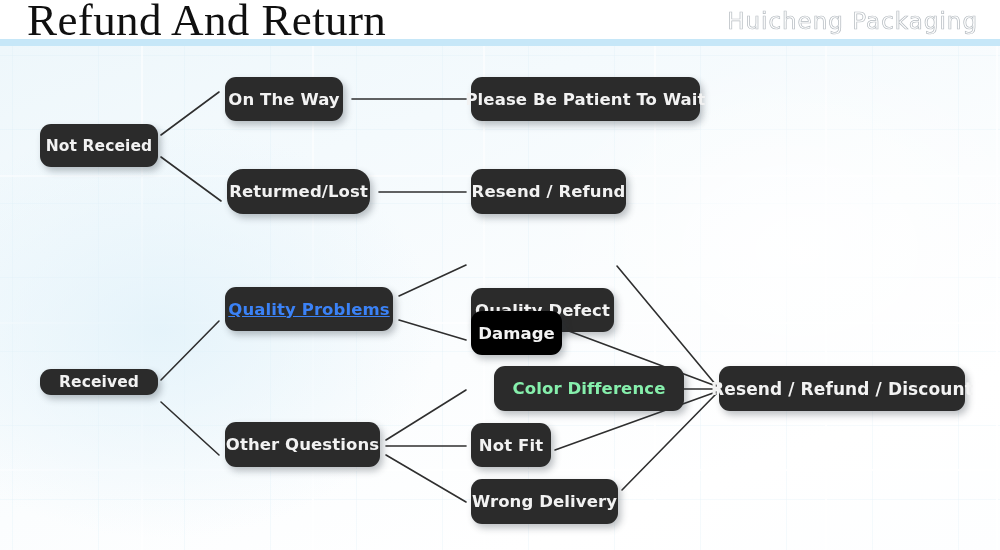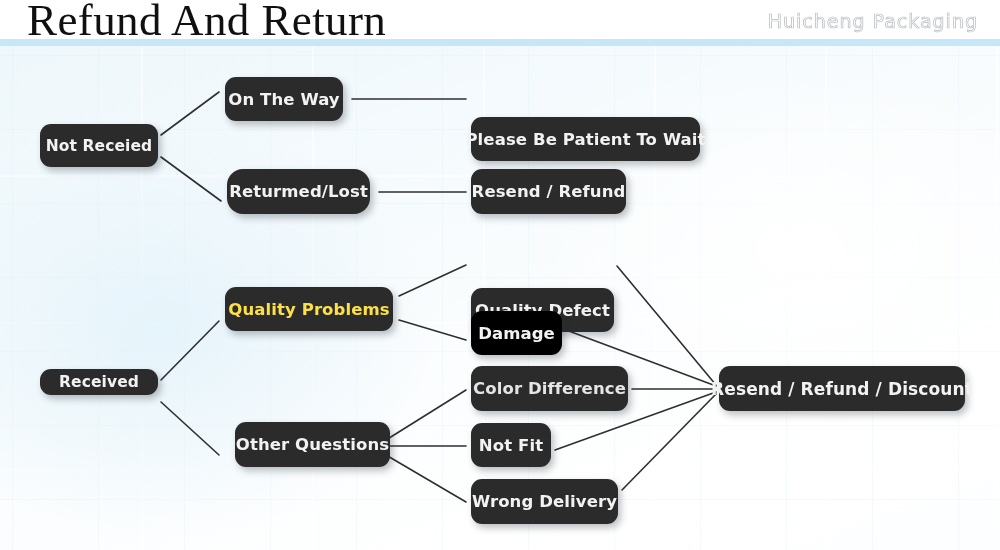--- a/index.html
+++ b/index.html
@@ -65,21 +65,21 @@
     font-size: 45px;
     line-height: 38px;
     color: #101010;
     letter-spacing: 0.4px;
     white-space: nowrap;
   }
   #brand {
     position: absolute;
     right: 22px; top: 10px;
     font-family: "DejaVu Sans", "Liberation Sans", sans-serif;
-    font-size: 19px;
+    font-size: 23px;
     line-height: 22px;
     letter-spacing: 1.0px;
     color: #ffffff;
     -webkit-text-stroke: 0.7px #b9bfc4;
     text-shadow: 0 0 0 #b9bfc4;
     white-space: nowrap;
   }
   #header-rule {
     position: absolute;
     left: 0; top: 39px;
@@ -155,42 +155,42 @@
   <div id="nodes">
       <div class="node root" style="left: 40px; top: 124px; width: 118px; height: 43px; background: rgb(43, 43, 43); color: rgb(242, 242, 242);">
         <span>Not Receied</span>
       </div>
       <div class="node" style="left: 225px; top: 77px; width: 118px; height: 44px; background: rgb(43, 43, 43); color: rgb(242, 242, 242);">
         <span>On The Way</span>
       </div>
       <div class="node" style="left: 227px; top: 169px; width: 143px; height: 45px; background: rgb(43, 43, 43); color: rgb(242, 242, 242); border-radius: 16px;">
         <span>Returmed/Lost</span>
       </div>
-      <div class="node" style="left: 471px; top: 77px; width: 229px; height: 44px; background: rgb(43, 43, 43); color: rgb(242, 242, 242); margin-top: 40px;">
+      <div class="node" style="left: 471px; top: 77px; width: 229px; height: 44px; background: rgb(43, 43, 43); color: rgb(242, 242, 242);">
         <span>Please Be Patient To Wait</span>
       </div>
       <div class="node" style="left: 471px; top: 169px; width: 155px; height: 45px; background: rgb(43, 43, 43); color: rgb(242, 242, 242);">
         <span>Resend / Refund</span>
       </div>
       <div class="node root" style="left: 40px; top: 369px; width: 118px; height: 26px; background: rgb(43, 43, 43); color: rgb(242, 242, 242);">
         <span>Received</span>
       </div>
-      <div class="node" style="left: 225px; top: 287px; width: 168px; height: 44px; background: rgb(43, 43, 43); color: #fde047;">
+      <div class="node" style="left: 225px; top: 287px; width: 168px; height: 44px; background: rgb(43, 43, 43); color: #3b82f6; text-decoration: underline;">
         <span>Quality Problems</span>
       </div>
-      <div class="node" style="left: 225px; top: 422px; width: 155px; height: 45px; background: rgb(43, 43, 43); color: rgb(242, 242, 242); margin-left: 10px;">
+      <div class="node" style="left: 225px; top: 422px; width: 155px; height: 45px; background: rgb(43, 43, 43); color: rgb(242, 242, 242);">
         <span>Other Questions</span>
       </div>
       <div class="node" style="left: 471px; top: 252px; width: 143px; height: 44px; background: rgb(43, 43, 43); color: rgb(242, 242, 242); margin-top: 36px;">
         <span>Quality Defect</span>
       </div>
       <div class="node" style="left: 471px; top: 311px; width: 91px; height: 44px; background: #000000; color: rgb(242, 242, 242);">
         <span>Damage</span>
       </div>
-      <div class="node" style="left: 471px; top: 366px; width: 157px; height: 45px; background: rgb(43, 43, 43); color: #e5e5e5;">
+      <div class="node" style="left: 494px; top: 366px; width: 190px; height: 45px; background: rgb(43, 43, 43); color: #86efac;">
         <span>Color Difference</span>
       </div>
       <div class="node" style="left: 471px; top: 423px; width: 80px; height: 44px; background: rgb(43, 43, 43); color: rgb(242, 242, 242);">
         <span>Not Fit</span>
       </div>
       <div class="node" style="left: 471px; top: 479px; width: 147px; height: 45px; background: rgb(43, 43, 43); color: rgb(242, 242, 242);">
         <span>Wrong Delivery</span>
       </div>
       <div class="node big" style="left: 719px; top: 366px; width: 246px; height: 45px; background: rgb(43, 43, 43); color: rgb(242, 242, 242);">
         <span>Resend / Refund / Discount</span>

